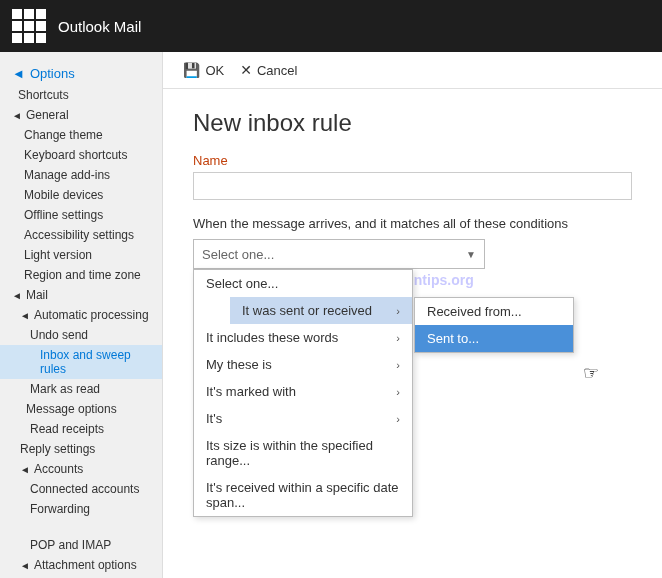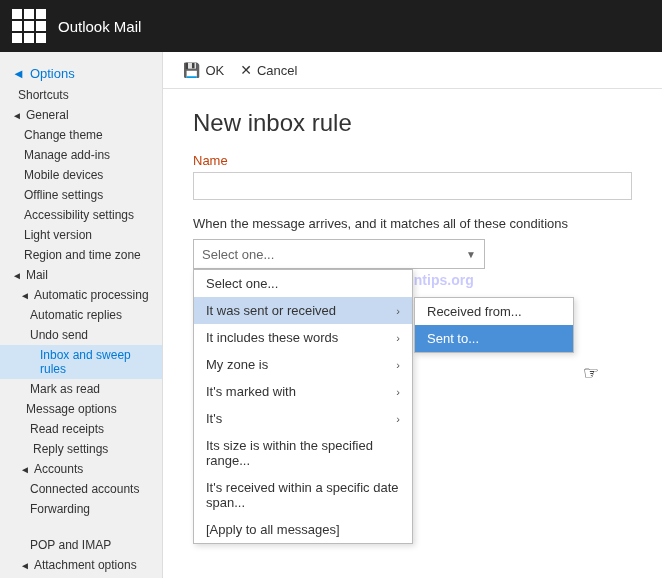--- a/index.html
+++ b/index.html
@@ -178,21 +178,21 @@
     }
     .dropdown-menu-item {
       padding: 6px 12px;
       cursor: pointer;
       font-size: 13px;
       color: #333;
       display: flex;
       align-items: center;
       justify-content: space-between;
     }
-    .dropdown-menu-item.highlighted { background: #c7d9f0; }
+    .dropdown-menu-item.highlighted { background: #c7d9f0; margin-left: 36px; }
     .dropdown-menu-item .chevron { font-size: 11px; color: #555; }
 
     
     .submenu {
       position: absolute;
       left: 220px;
       top: 27px;
       width: 160px;
       background: white;
       border: 1px solid #bbb;
@@ -266,42 +266,42 @@
       <span>Options</span>
     </div>
 
     <div class="sidebar-item">Shortcuts</div>
 
     <div class="sidebar-section-header">
       <span class="arrow">◄</span>
       <span>General</span>
     </div>
     <div class="sidebar-item sub">Change theme</div>
+    <div class="sidebar-item sub">Keyboard shortcuts</div>
     <div class="sidebar-item sub">Manage add-ins</div>
     <div class="sidebar-item sub">Mobile devices</div>
     <div class="sidebar-item sub">Offline settings</div>
     <div class="sidebar-item sub">Accessibility settings</div>
     <div class="sidebar-item sub">Light version</div>
     <div class="sidebar-item sub">Region and time zone</div>
 
     <div class="sidebar-section-header">
       <span class="arrow">◄</span>
       <span>Mail</span>
     </div>
     <div class="sidebar-section-header" style="padding-left:20px;">
       <span class="arrow">◄</span>
       <span>Automatic processing</span>
     </div>
-    <div class="sidebar-item" style="padding-left:30px;">Automatic replies</div>
     <div class="sidebar-item" style="padding-left:30px;">Undo send</div>
     <div class="sidebar-item active" style="padding-left:40px;">Inbox and sweep rules</div>
     <div class="sidebar-item" style="padding-left:30px;">Mark as read</div>
     <div class="sidebar-item" style="padding-left:26px;">Message options</div>
     <div class="sidebar-item" style="padding-left:30px;">Read receipts</div>
-    <div class="sidebar-item" style="padding-left:33px;">Reply settings</div>
+    <div class="sidebar-item" style="padding-left:20px;">Reply settings</div>
 
     <div class="sidebar-section-header" style="padding-left:20px;">
       <span class="arrow">◄</span>
       <span>Accounts</span>
     </div>
     <div class="sidebar-item" style="padding-left:30px;">Connected accounts</div>
     <div class="sidebar-item" style="padding-left:30px;">Forwarding</div>
     <div class="sidebar-item" style="padding-left:30px;margin-top:16px;">POP and IMAP</div>
     <div class="sidebar-section-header" style="padding-left:20px;">
       <span class="arrow">◄</span>
@@ -343,39 +343,36 @@
           </div>
           <div class="dropdown-menu-item highlighted">
             <span>It was sent or received</span>
             <span class="chevron">›</span>
           </div>
           <div class="dropdown-menu-item">
             <span>It includes these words</span>
             <span class="chevron">›</span>
           </div>
           <div class="dropdown-menu-item">
-            <span>My zone is</span>
+            <span>My these is</span>
             <span class="chevron">›</span>
           </div>
           <div class="dropdown-menu-item">
             <span>It's marked with</span>
             <span class="chevron">›</span>
           </div>
           <div class="dropdown-menu-item">
             <span>It's</span>
             <span class="chevron">›</span>
           </div>
           <div class="dropdown-menu-item">
             <span>Its size is within the specified range...</span>
           </div>
           <div class="dropdown-menu-item">
             <span>It's received within a specific date span...</span>
-          </div>
-          <div class="dropdown-menu-item">
-            <span>[Apply to all messages]</span>
           </div>
 
           <div class="submenu">
             <div class="submenu-item">Received from...</div>
             <div class="submenu-item active">Sent to...</div>
           </div>
         </div>
       </div>
 
       

